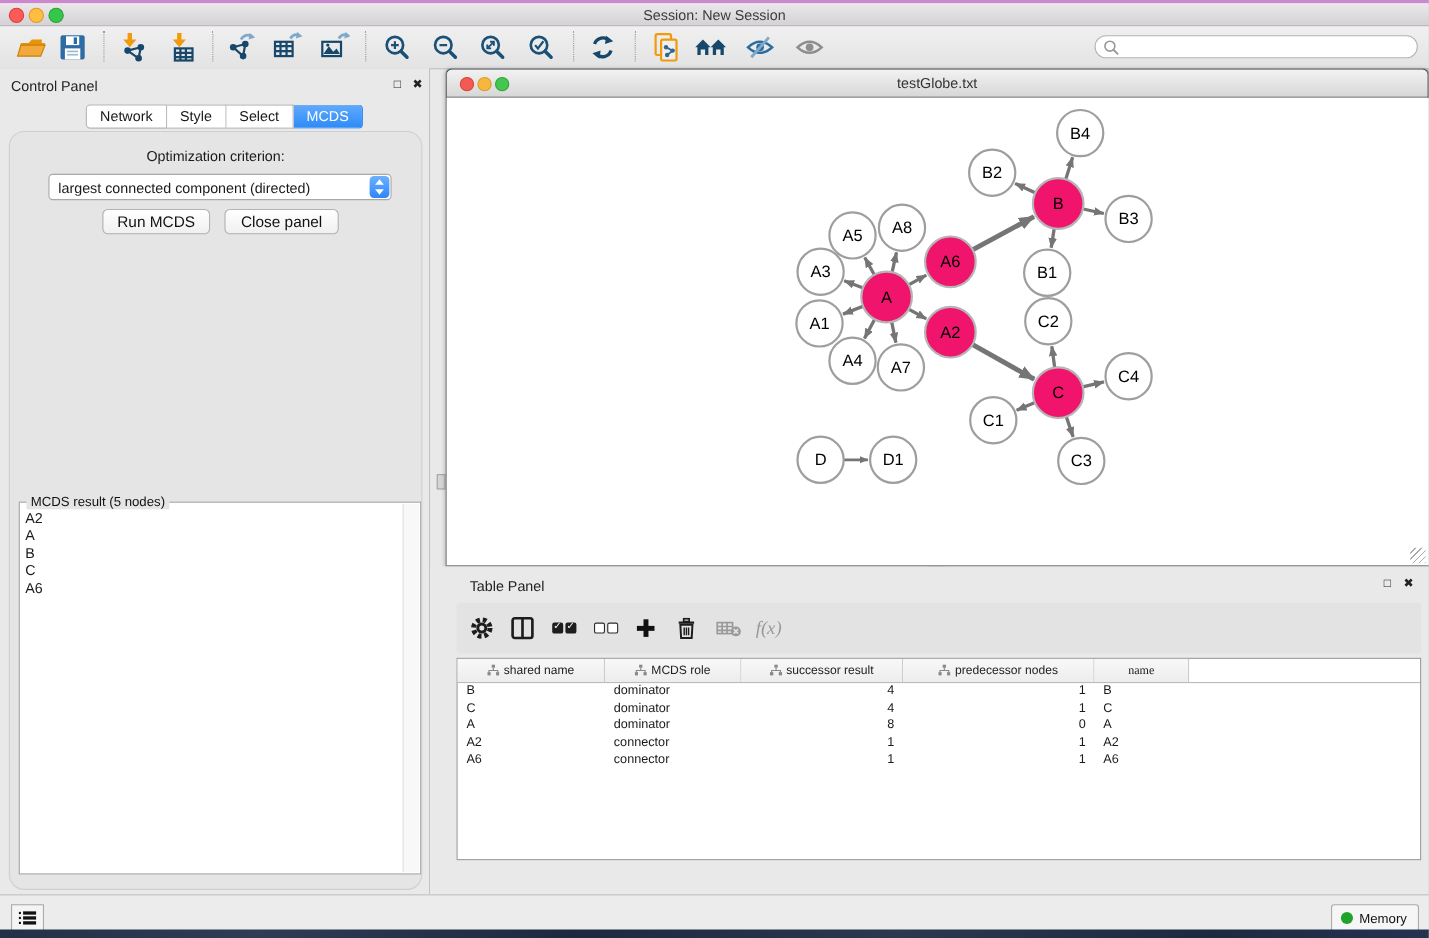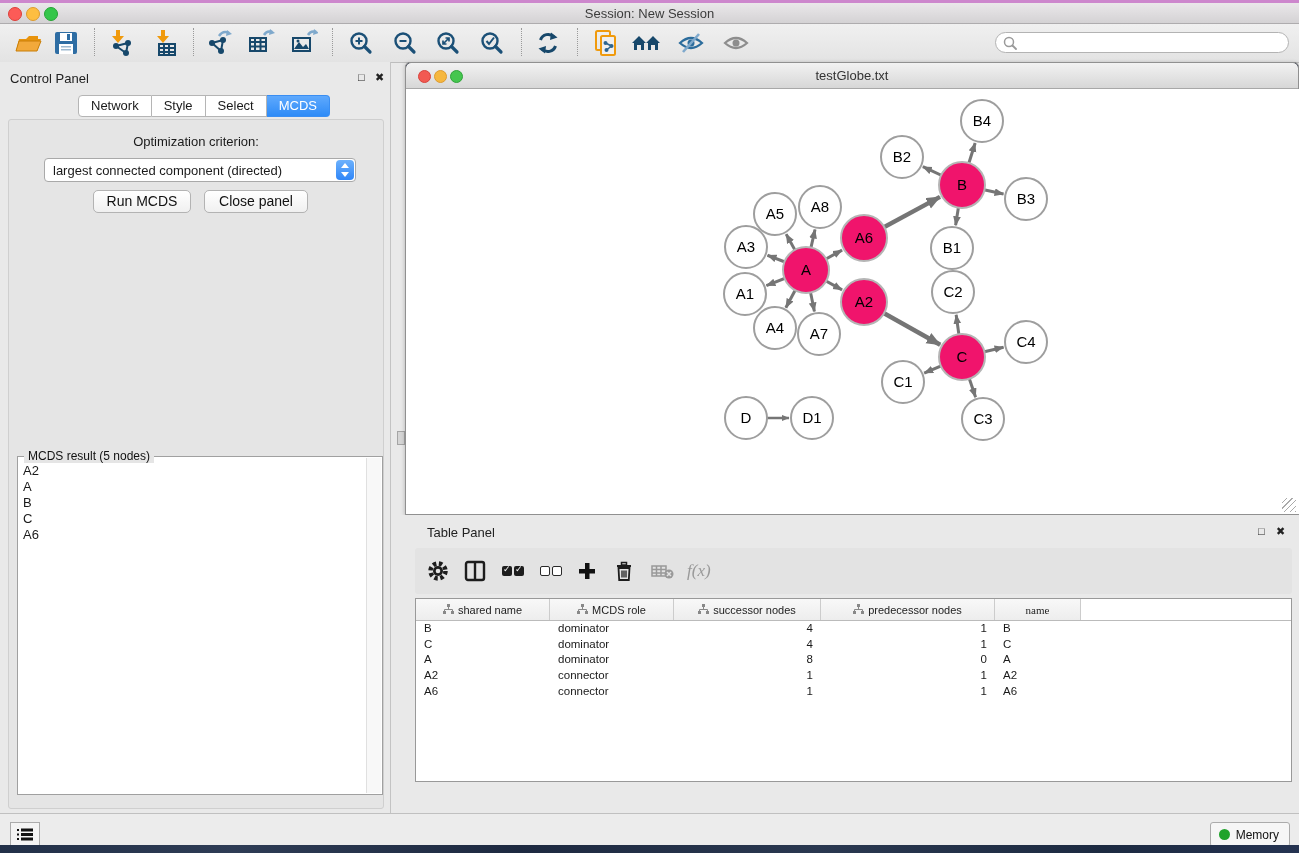--- a/index.html
+++ b/index.html
@@ -27,21 +27,21 @@
      border:1px solid #b3b3b3;border-radius:12px;display:flex;align-items:center;padding-left:7px;box-sizing:border-box;}
   #search-box input{border:none;outline:none;flex:1;font:12px "Liberation Sans",sans-serif;background:transparent;}
 
   
   .panel-title{font-size:13px;color:#222;}
   .win-icon{font-size:11px;color:#222;cursor:default;line-height:12px;}
 
   
   #control-panel{left:0;top:62px;width:390px;height:751px;border-right:1px solid #c3c3c3;background:#e9e9e9;}
   #cp-content{position:absolute;left:8px;top:57px;width:374px;height:688px;background:#e5e5e5;
-     border:1px solid #cfcfcf;border-radius:3px;}
+     border:1px solid #cfcfcf;border-radius:14px;}
   .segbar{display:flex;}
   .seg{height:20px;line-height:20px;padding:0 12px;background:#fff;border:1px solid #b5b5b5;border-left:none;
      text-align:center;cursor:default;}
   .seg:first-child{border-left:1px solid #b5b5b5;border-radius:4px 0 0 4px;}
   .seg:last-child{border-radius:0 4px 4px 0;}
   .seg-active{background:linear-gradient(#5fa9fd,#2e8bf7);border-color:#3a8ef2;color:#fff;}
 
   .mac-btn{background:linear-gradient(#ffffff,#f0f0f0);border:1px solid #b3b3b3;border-radius:5px;
      height:21px;line-height:21px;text-align:center;font-size:14px;color:#111;cursor:default;}
 
@@ -509,21 +509,21 @@
             </svg>
             <span>MCDS role</span>
           </div>
           <div class="th" style="width: 147px;">
             <svg width="11" height="11">
               <rect x="4" y="0" width="3" height="3" fill="#888"></rect>
               <rect x="0" y="7" width="3" height="3" fill="#888"></rect>
               <rect x="8" y="7" width="3" height="3" fill="#888"></rect>
               <path d="M5.5,3 V5.5 M1.5,7 V5.5 H9.5 V7" stroke="#888" stroke-width="1" fill="none"></path>
             </svg>
-            <span>successor nodes</span>
+            <span>successor result</span>
           </div>
           <div class="th" style="width: 174px;">
             <svg width="11" height="11">
               <rect x="4" y="0" width="3" height="3" fill="#888"></rect>
               <rect x="0" y="7" width="3" height="3" fill="#888"></rect>
               <rect x="8" y="7" width="3" height="3" fill="#888"></rect>
               <path d="M5.5,3 V5.5 M1.5,7 V5.5 H9.5 V7" stroke="#888" stroke-width="1" fill="none"></path>
             </svg>
             <span>predecessor nodes</span>
           </div>

